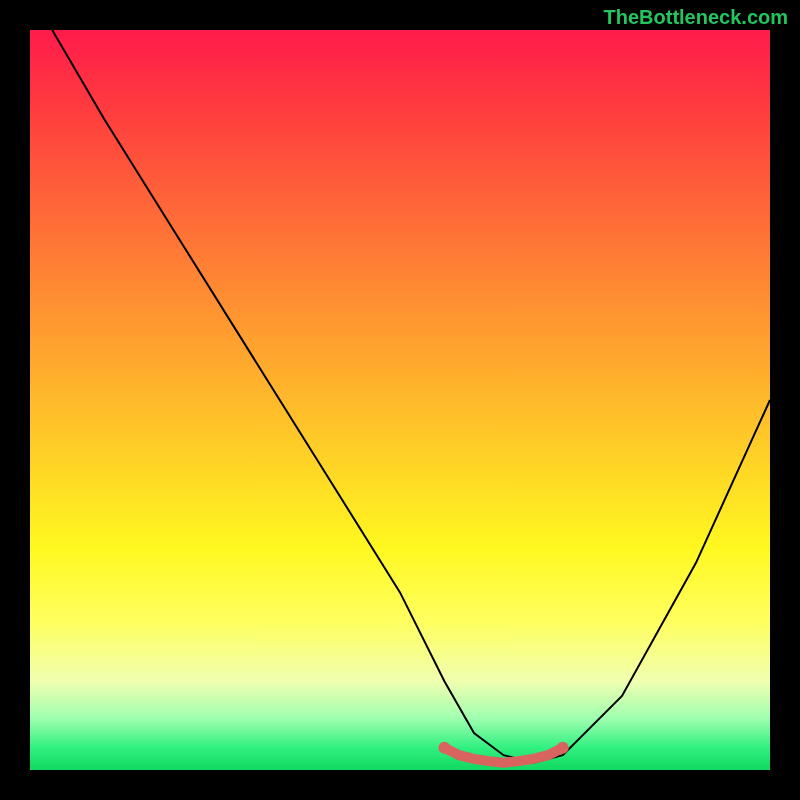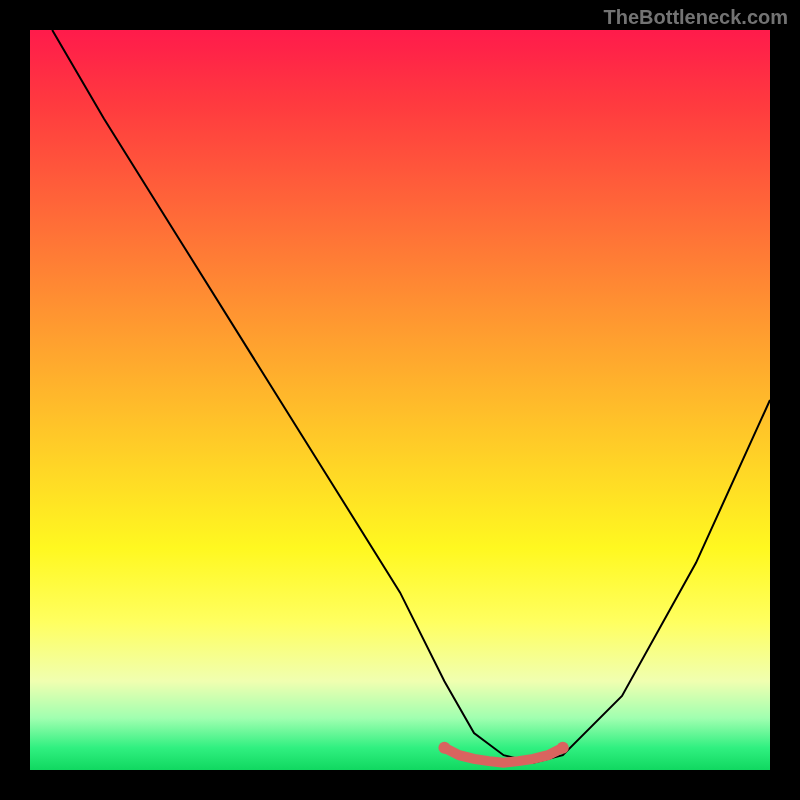--- a/index.html
+++ b/index.html
@@ -8,21 +8,21 @@
     background: #000;
     width: 800px;
     height: 800px;
     position: relative;
     font-family: Arial, sans-serif;
   }
   .watermark {
     position: absolute;
     top: 6px;
     right: 12px;
-    color: #737373;
+    color: #22c55e;
     font-size: 20px;
     font-weight: bold;
     z-index: 10;
   }
   .plot-area {
     position: absolute;
     left: 30px;
     top: 30px;
     width: 740px;
     height: 740px;

